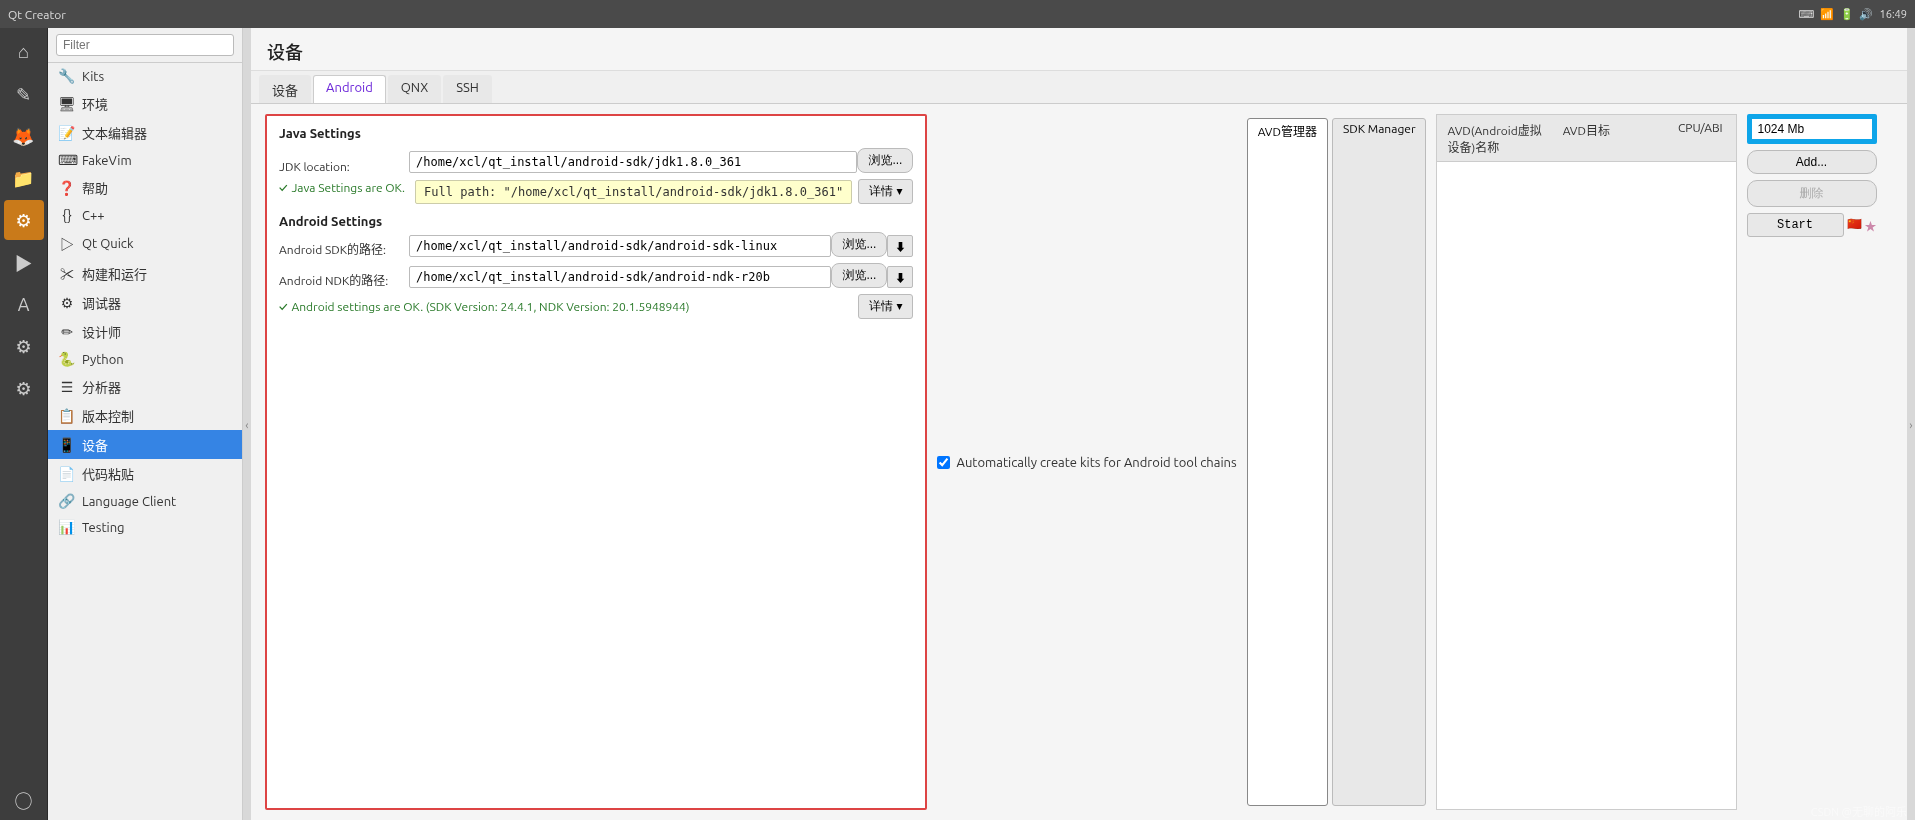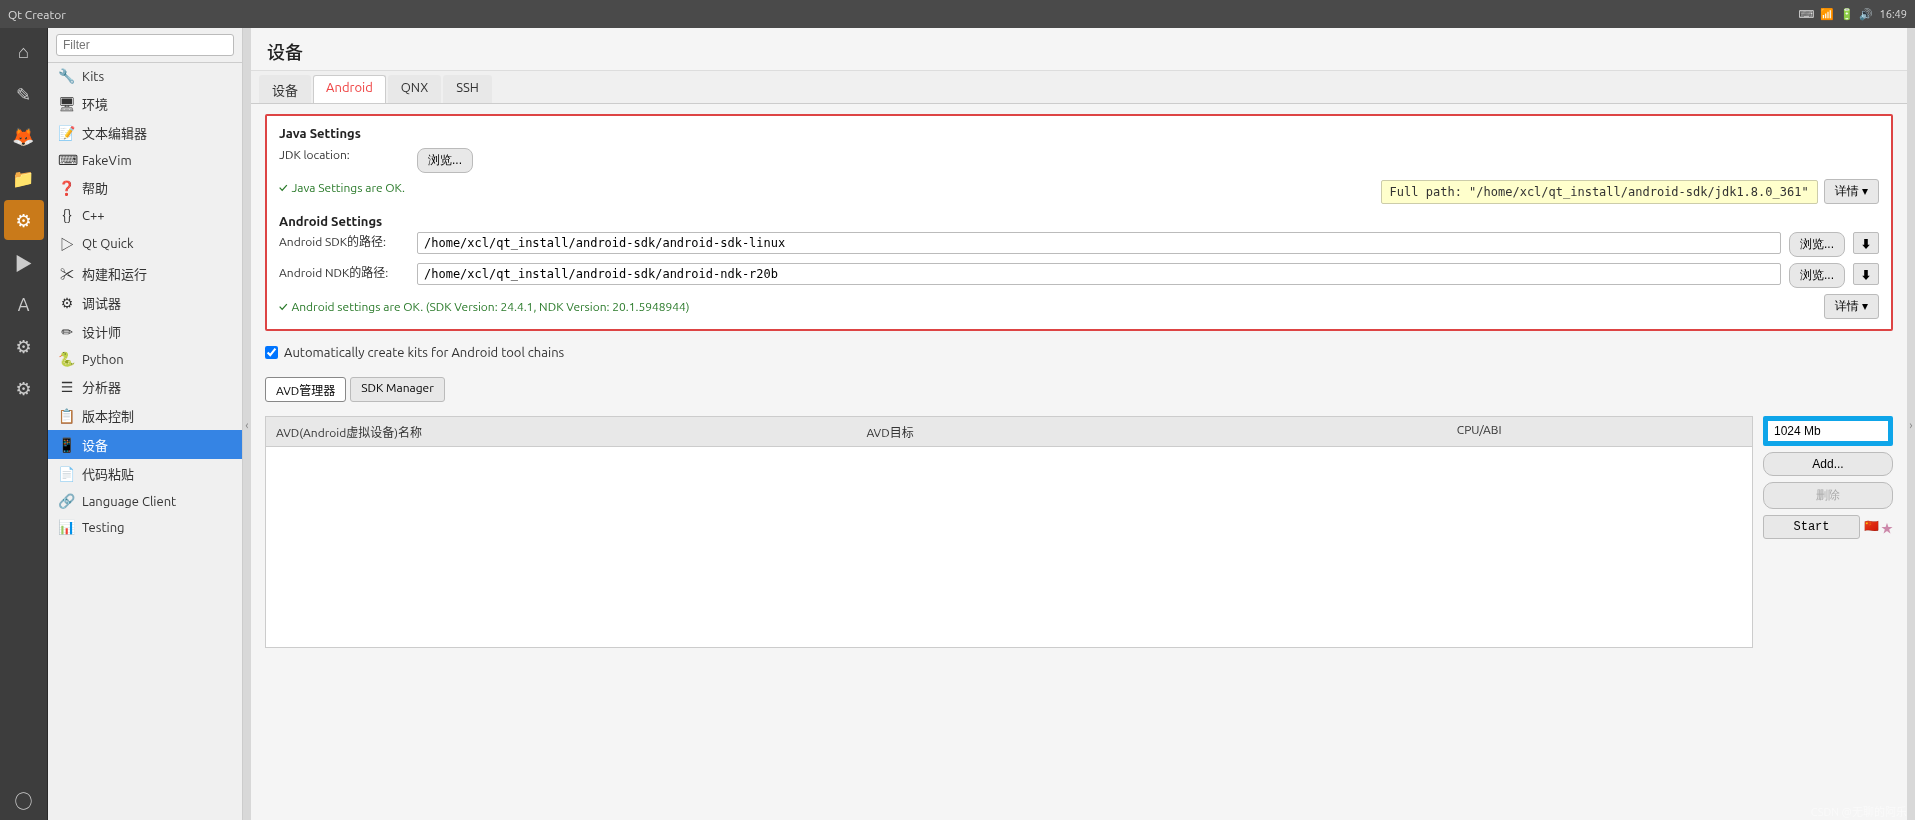--- a/index.html
+++ b/index.html
@@ -132,50 +132,50 @@
       border: 1px solid transparent;
       border-bottom: none;
       border-radius: 3px 3px 0 0;
       font-size: 13px;
       color: #333;
       background: #e8e8e8;
     }
     .tab.active {
       background: white;
       border-color: #ccc;
-      color: #ef4444;
+      color: #6d28d9;
     }
 
     
     .settings-body {
       flex: 1;
       overflow-y: auto;
       padding: 10px 14px;
       display: flex;
-      flex-direction: column;
+      flex-direction: row;
       gap: 10px;
     }
 
     
     .settings-box {
       border: 2px solid #d44;
       padding: 10px 12px;
       background: white;
       border-radius: 2px;
     }
     .settings-box-title {
       font-size: 13px;
       font-weight: 600;
       color: #222;
       margin-bottom: 8px;
     }
     .field-row {
       display: flex;
-      align-items: flex-start;
-      gap: 8px;
+      align-items: flex-end;
+      gap: 0;
       margin-bottom: 6px;
     }
     .field-label {
       font-size: 12px;
       color: #333;
       white-space: nowrap;
       min-width: 130px;
     }
     .field-input {
       flex: 1;
@@ -521,20 +521,21 @@
       <div class="tab">SSH</div>
     </div>
 
     <div class="settings-body">
 
       <div class="settings-box">
         <div class="settings-box-title">Java Settings</div>
 
         <div class="field-row">
           <span class="field-label">JDK location:</span>
+          <input class="field-input" type="text" value="/home/xcl/qt_install/android-sdk/jdk1.8.0_361" style="">
           <button class="btn-browse">浏览...</button>
         </div>
 
         <div style="display:flex; align-items:flex-start; justify-content:space-between; gap:10px;">
           <div>
             <div class="status-ok">
               <span>Java Settings are OK.</span>
             </div>
           </div>
           <div style="display:flex; align-items:center; gap:6px;">

